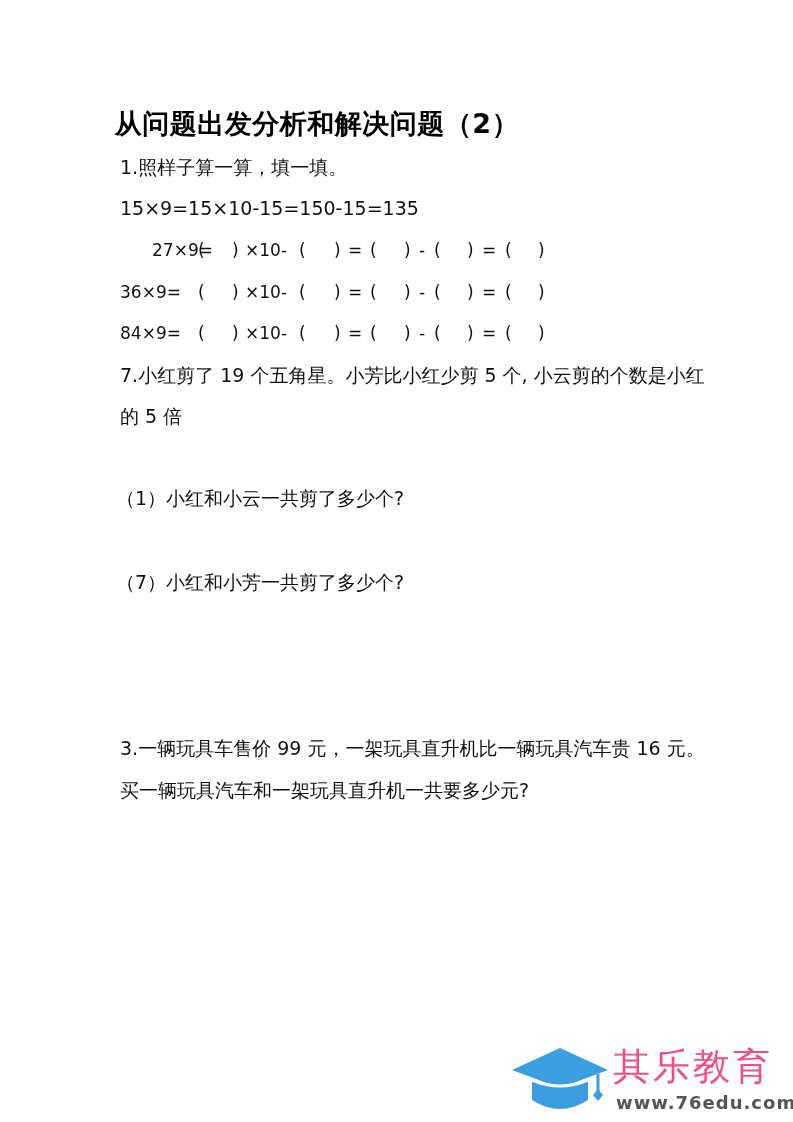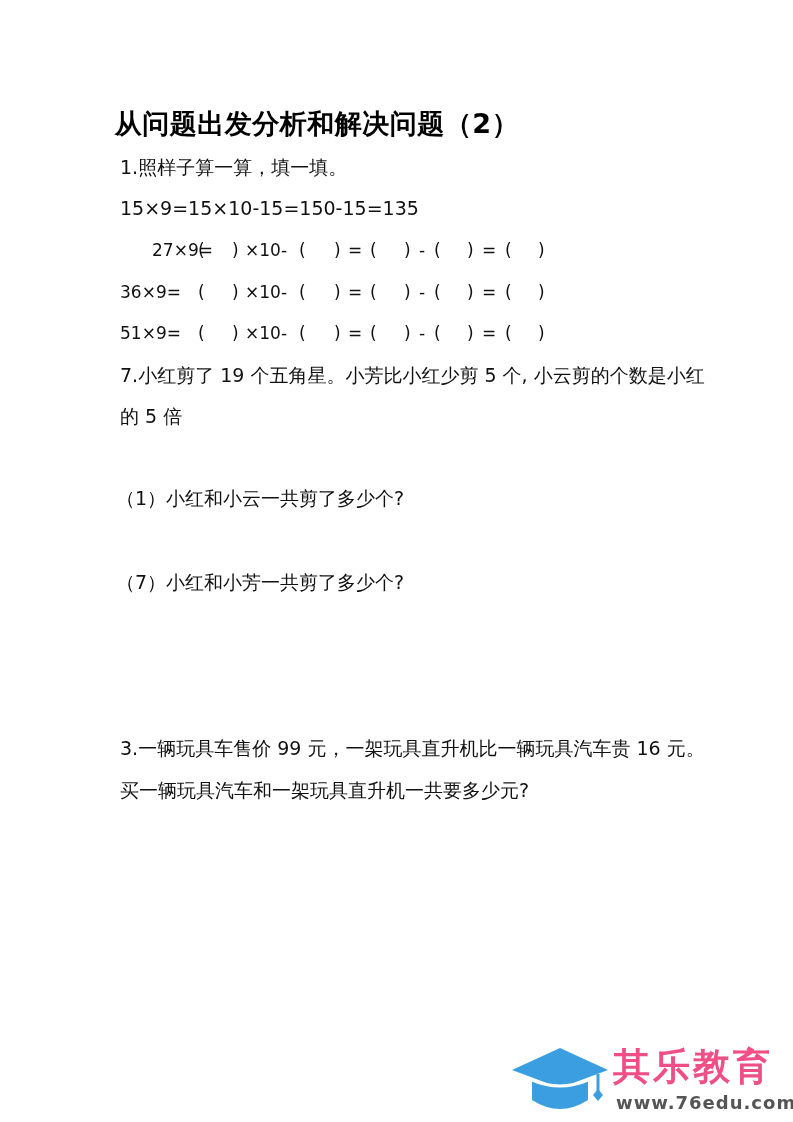--- a/index.html
+++ b/index.html
@@ -58,21 +58,21 @@
       left: 0;
       top: 2px;
       width: 100px;
       height: 72px;
     }
     .logo-name {
       position: absolute;
       left: 103px;
       top: 2px;
       font-size: 37px;
-      font-weight: bold;
+      font-weight: normal;
       color: #ef4f85;
       letter-spacing: 3px;
       white-space: nowrap;
     }
     .logo-url {
       position: absolute;
       left: 106px;
       top: 52px;
       font-size: 18px;
       font-weight: bold;
@@ -122,21 +122,21 @@
     <span style="left:284px;">)</span>
     <span style="left:299px;">-</span>
     <span style="left:314px;">(</span>
     <span style="left:347px;">)</span>
     <span style="left:362px;">=</span>
     <span style="left:385px;">(</span>
     <span style="left:418px;">)</span>
   </div>
 
   <div class="calc-row" style="top:323px;">
-    <span style="left:0px;">51×9=</span>
+    <span style="left:0px;">84×9=</span>
     <span style="left:78px;">(</span>
     <span style="left:112px;">)</span>
     <span style="left:125px;">×10-</span>
     <span style="left:179px;">(</span>
     <span style="left:214px;">)</span>
     <span style="left:228px;">=</span>
     <span style="left:250px;">(</span>
     <span style="left:284px;">)</span>
     <span style="left:299px;">-</span>
     <span style="left:314px;">(</span>

